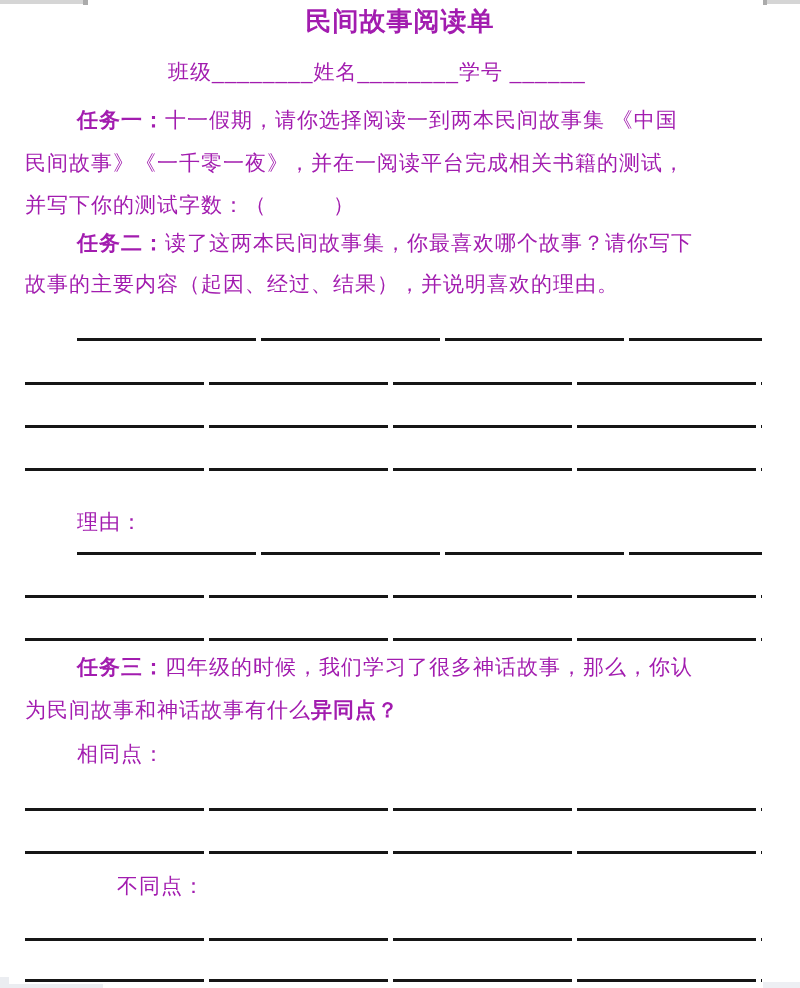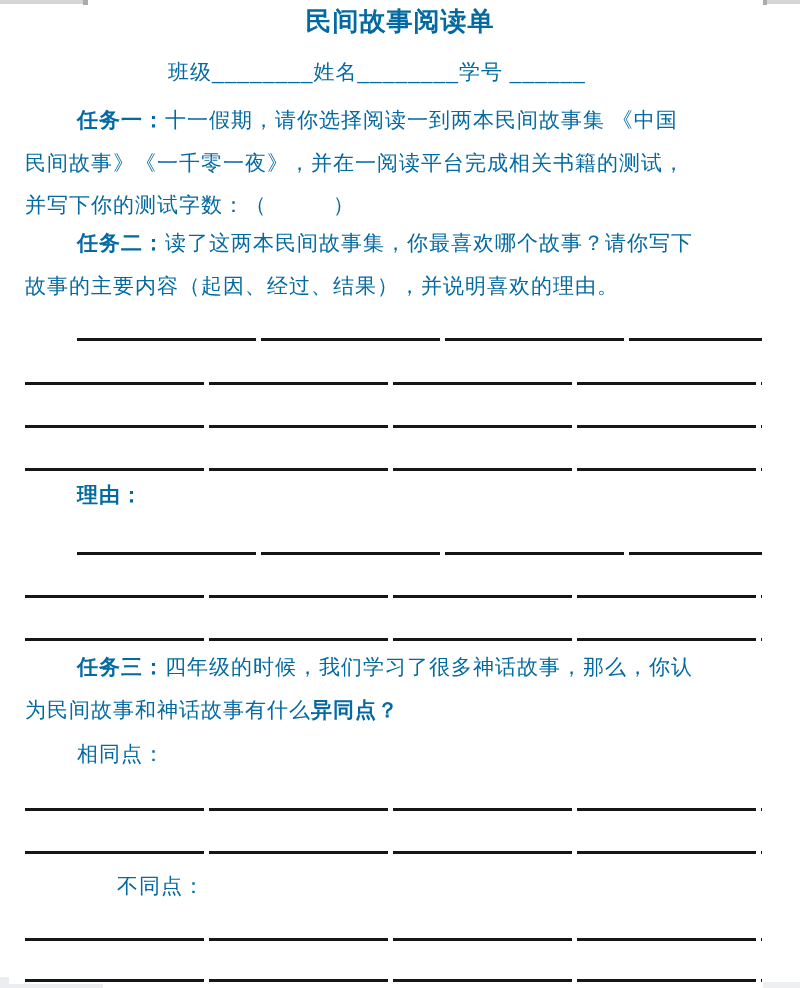--- a/index.html
+++ b/index.html
@@ -1,18 +1,18 @@
 <!DOCTYPE html>
 <html><head>
 <meta charset="utf-8">
 <style>
   html,body{margin:0;padding:0;background:#ffffff;}
   .page{
     position:relative;width:800px;height:988px;background:#ffffff;overflow:hidden;
-    font-family:"Liberation Sans","DejaVu Sans",sans-serif;color:#0369a1;
+    font-family:"Liberation Sans","DejaVu Sans",sans-serif;color:#a21caf;
   }
   .t{position:absolute;font-size:21px;line-height:33px;letter-spacing:1px;white-space:pre;}
   .b{font-weight:bold;}
   .title{top:5px;left:0;width:800px;text-align:center;font-size:26px;font-weight:bold;}
   .rule{
     position:absolute;height:3px;left:25px;width:737px;
     background:repeating-linear-gradient(to right,#161616 0,#161616 179px,rgba(0,0,0,0) 179px,rgba(0,0,0,0) 184px);
   }
   .rule.ind{left:77px;width:685px;}
   .artifact{position:absolute;}
@@ -36,28 +36,28 @@
 
   <div class="t title">民间故事阅读单</div>
 
   <div class="t" style="top:55px;left:168px;"><span>班级</span><span>________</span><span>姓名</span><span>________</span><span>学号</span><span> ______</span></div>
 
   <div class="t" style="top:103px;left:77px;"><span class="b">任务一：</span><span>十一假期，请你选择阅读一到两本民间故事集 《中国</span></div>
   <div class="t" style="top:146px;left:25px;">民间故事》《一千零一夜》，并在一阅读平台完成相关书籍的测试，</div>
   <div class="t" style="top:188px;left:25px;text-align:center;">并写下你的测试字数：（　　　）</div>
 
   <div class="t" style="top:226px;left:77px;"><span class="b">任务二：</span><span>读了这两本民间故事集，你最喜欢哪个故事？请你写下</span></div>
-  <div class="t" style="top:269px;left:25px;">故事的主要内容（起因、经过、结果），并说明喜欢的理由。</div>
+  <div class="t" style="top:269px;left:25px;font-family:Liberation Mono, monospace;">故事的主要内容（起因、经过、结果），并说明喜欢的理由。</div>
 
   <div class="rule ind" style="top:338px;"></div>
   <div class="rule" style="top:382px;"></div>
   <div class="rule" style="top:425px;"></div>
   <div class="rule" style="top:468px;"></div>
 
-  <div class="t" style="top:478px;left:77px;font-weight:bold;">理由：</div>
+  <div class="t" style="top:505px;left:77px;">理由：</div>
 
   <div class="rule ind" style="top:552px;"></div>
   <div class="rule" style="top:595px;"></div>
   <div class="rule" style="top:638px;"></div>
 
   <div class="t" style="top:650px;left:77px;"><span class="b">任务三：</span><span>四年级的时候，我们学习了很多神话故事，那么，你认</span></div>
   <div class="t" style="top:693px;left:25px;"><span>为民间故事和神话故事有什么</span><span class="b">异同点</span><span class="b">？</span></div>
 
   <div class="t" style="top:737px;left:77px;">相同点：</div>
 

